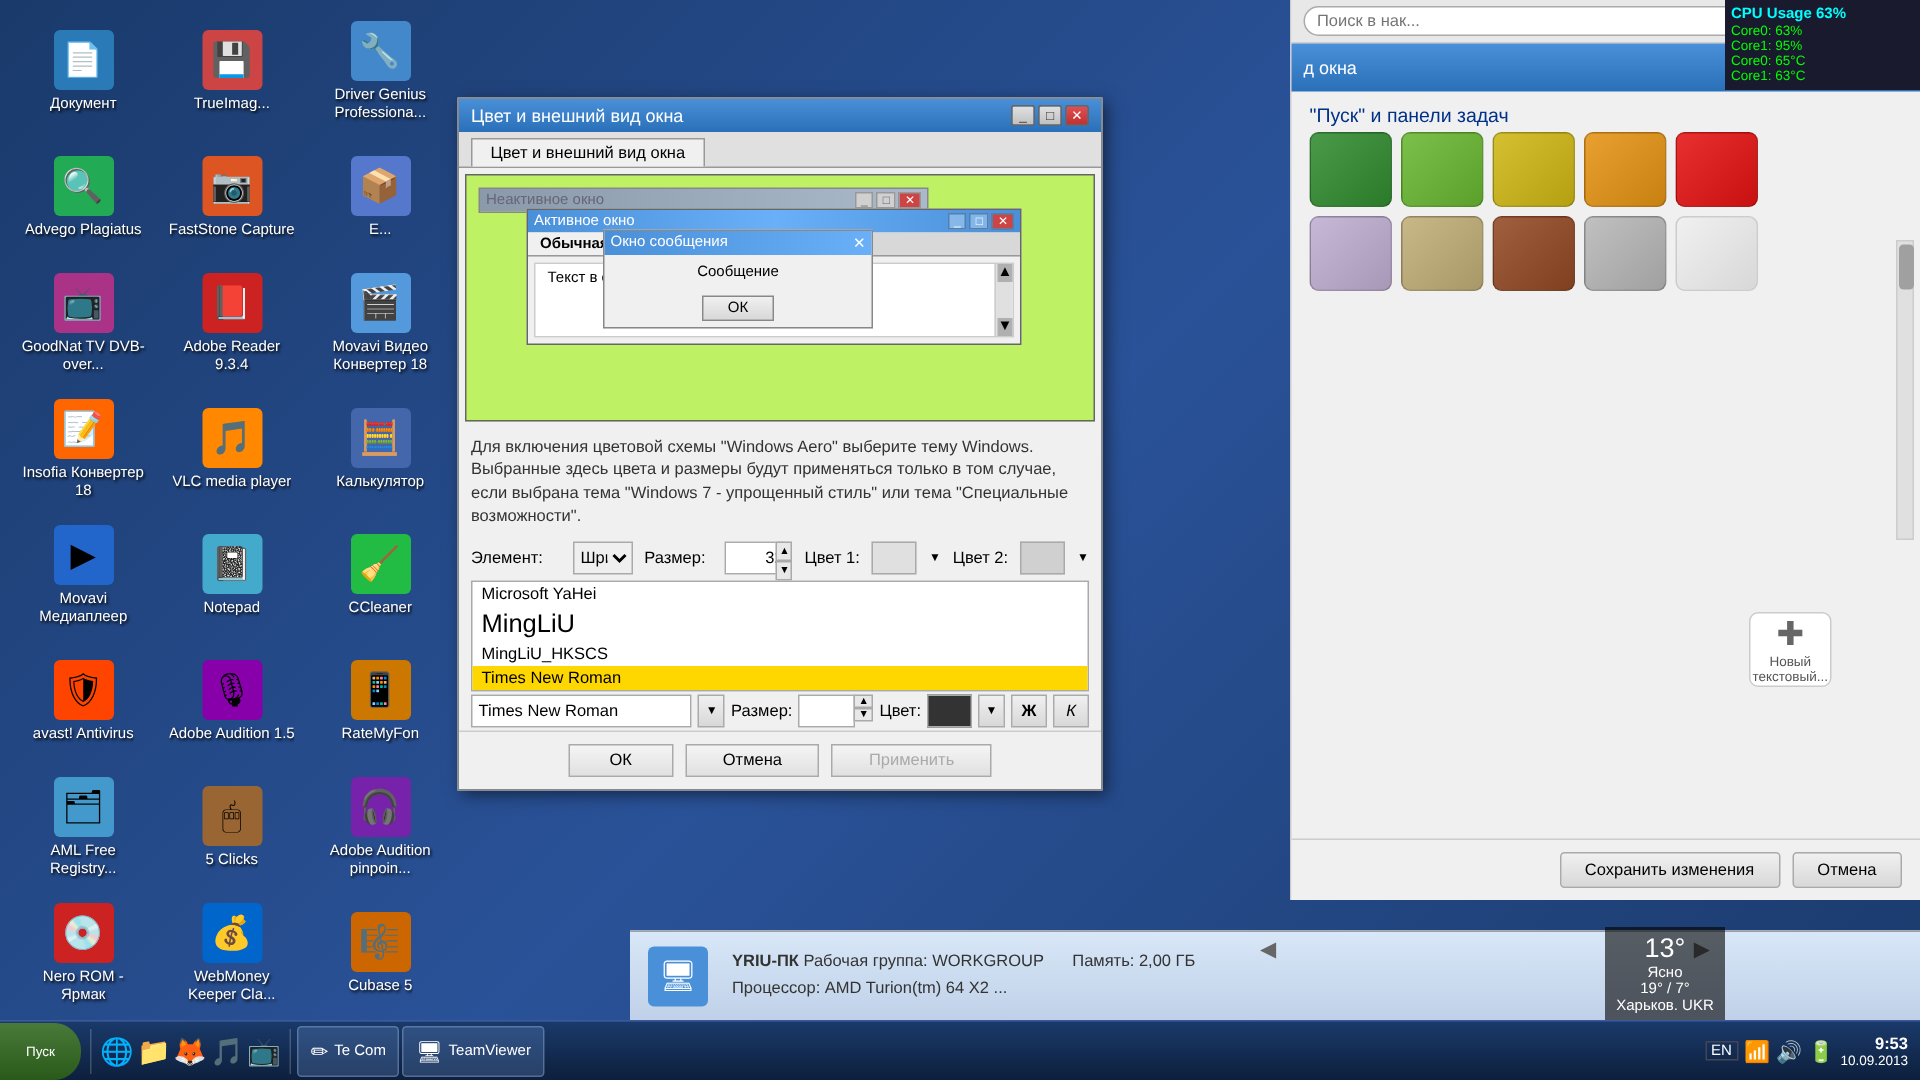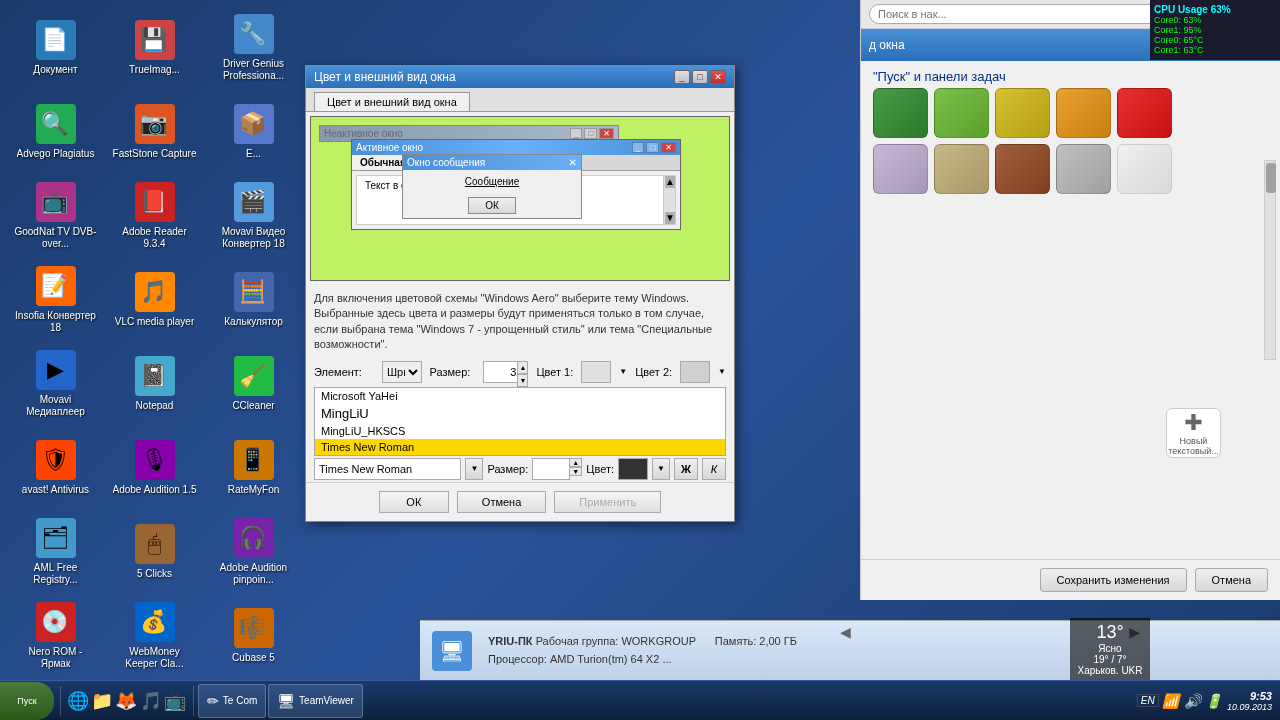--- a/index.html
+++ b/index.html
@@ -73,21 +73,20 @@
       min-width: 40px;
     }
 
     .taskbar-tray {
       display: flex;
       align-items: center;
       padding: 0 8px;
       gap: 4px;
       color: white;
       font-size: 10px;
-      font-style: italic;
     }
 
     
     .desktop-icons {
       position: absolute;
       left: 0;
       top: 0;
       width: 320px;
       height: 640px;
       display: grid;
@@ -313,21 +312,20 @@
       padding: 2px 4px;
       font-size: 10px;
       display: flex;
       justify-content: space-between;
     }
 
     .message-content {
       padding: 6px;
       font-size: 10px;
       text-align: center;
-      text-decoration: underline;
     }
 
     .message-ok {
       display: flex;
       justify-content: center;
       padding: 4px;
     }
 
     .message-ok-btn {
       padding: 2px 16px;
@@ -702,21 +700,21 @@
       </div>
       <span style="font-size:11px;">Цвет 2:</span>
       <div style="width:30px; height:22px; border:1px solid #aaa; background:#d0d0d0; cursor:pointer;"></div>
       <div style="display:flex; align-items:center; gap:2px;">
         <span style="font-size:8px; cursor:pointer;">▼</span>
       </div>
     </div>
 
     <div style="margin:2px 8px; border:1px solid #aaa; background:white;">
       <div style="padding:2px 6px; font-size:11px; cursor:pointer;">Microsoft YaHei</div>
-      <div style="padding:2px 6px; font-size:13px; cursor:pointer;">MingLiU</div>
+      <div style="padding:2px 6px; font-size:17px; cursor:pointer;">MingLiU</div>
       <div style="padding:2px 6px; font-size:11px; cursor:pointer;">MingLiU_HKSCS</div>
       <div style="padding:2px 6px; font-size:11px; cursor:pointer; background:#ffd700;">Times New Roman</div>
     </div>
 
     <div style="margin:2px 8px; display:flex; align-items:center; gap:4px;">
       <div style="flex:1; height:22px; border:1px solid #aaa; background:white; display:flex; align-items:center; padding:0 4px; font-size:11px; overflow:hidden;">
         <span>Times New Roman</span>
       </div>
       <div style="width:18px; height:22px; background:linear-gradient(to bottom,#f0f0f0,#d8d8d8); border:1px solid #aaa; display:flex; align-items:center; justify-content:center; cursor:pointer; font-size:8px;">▼</div>
 

